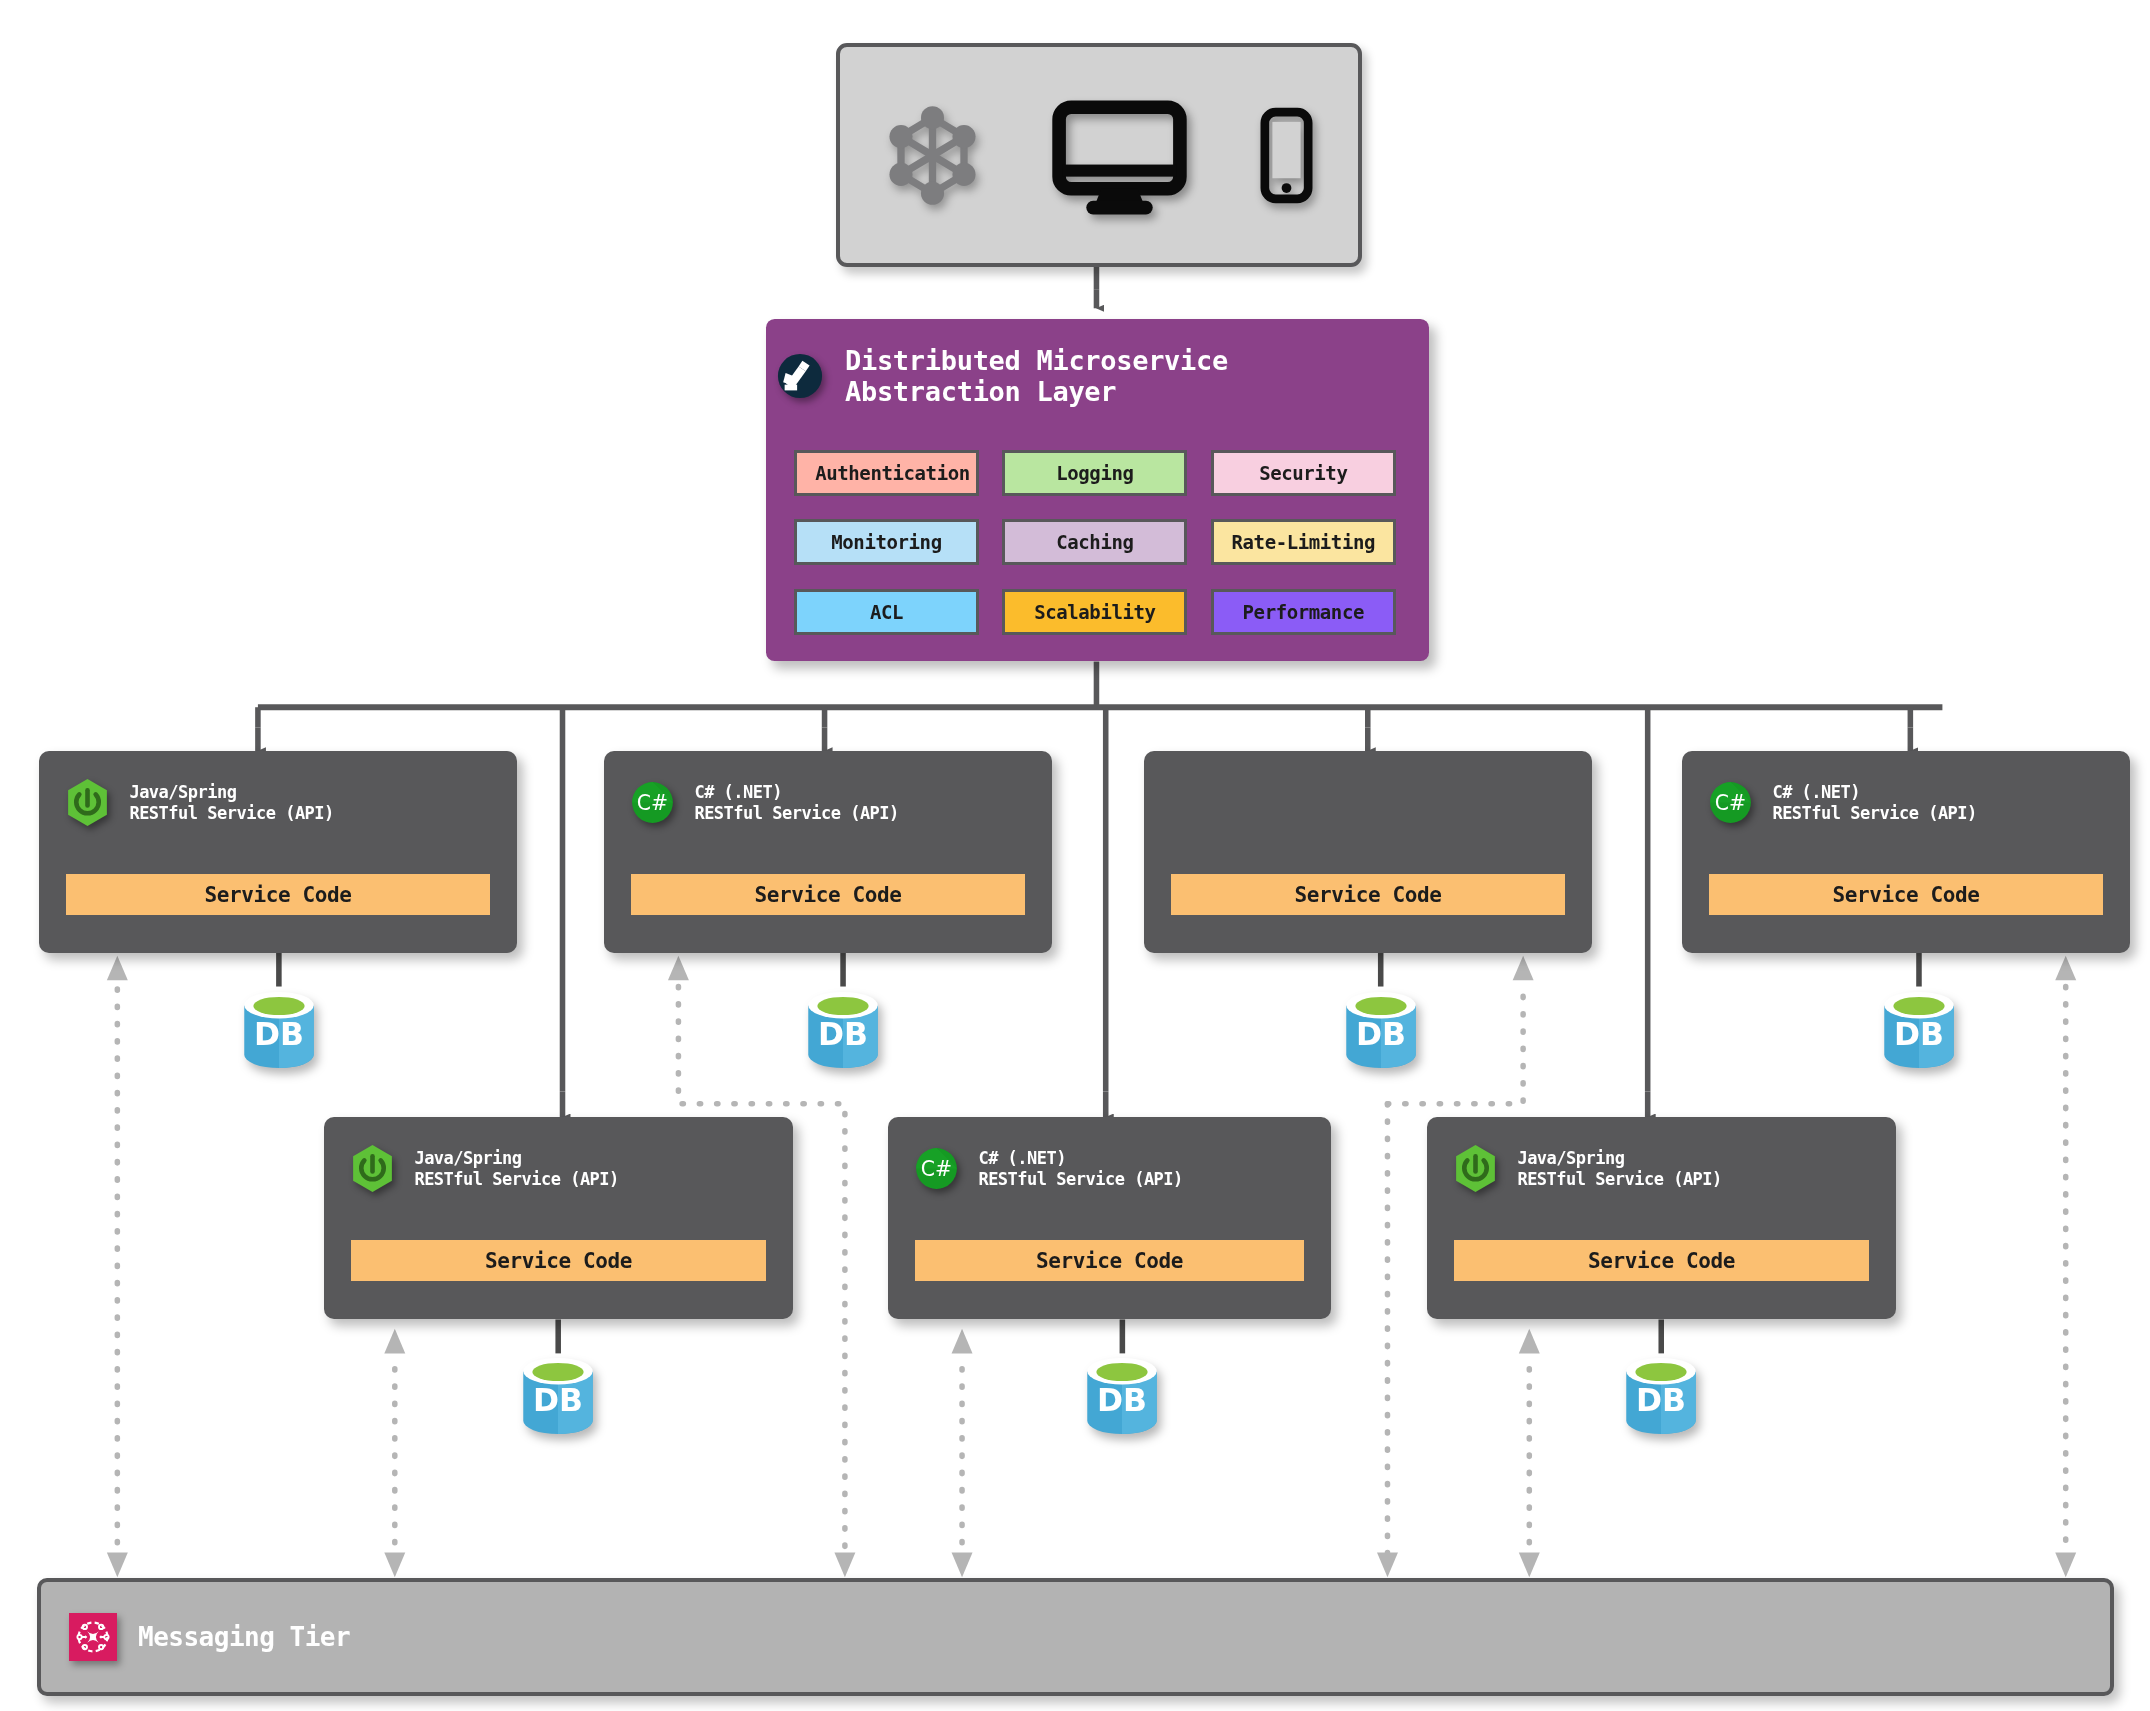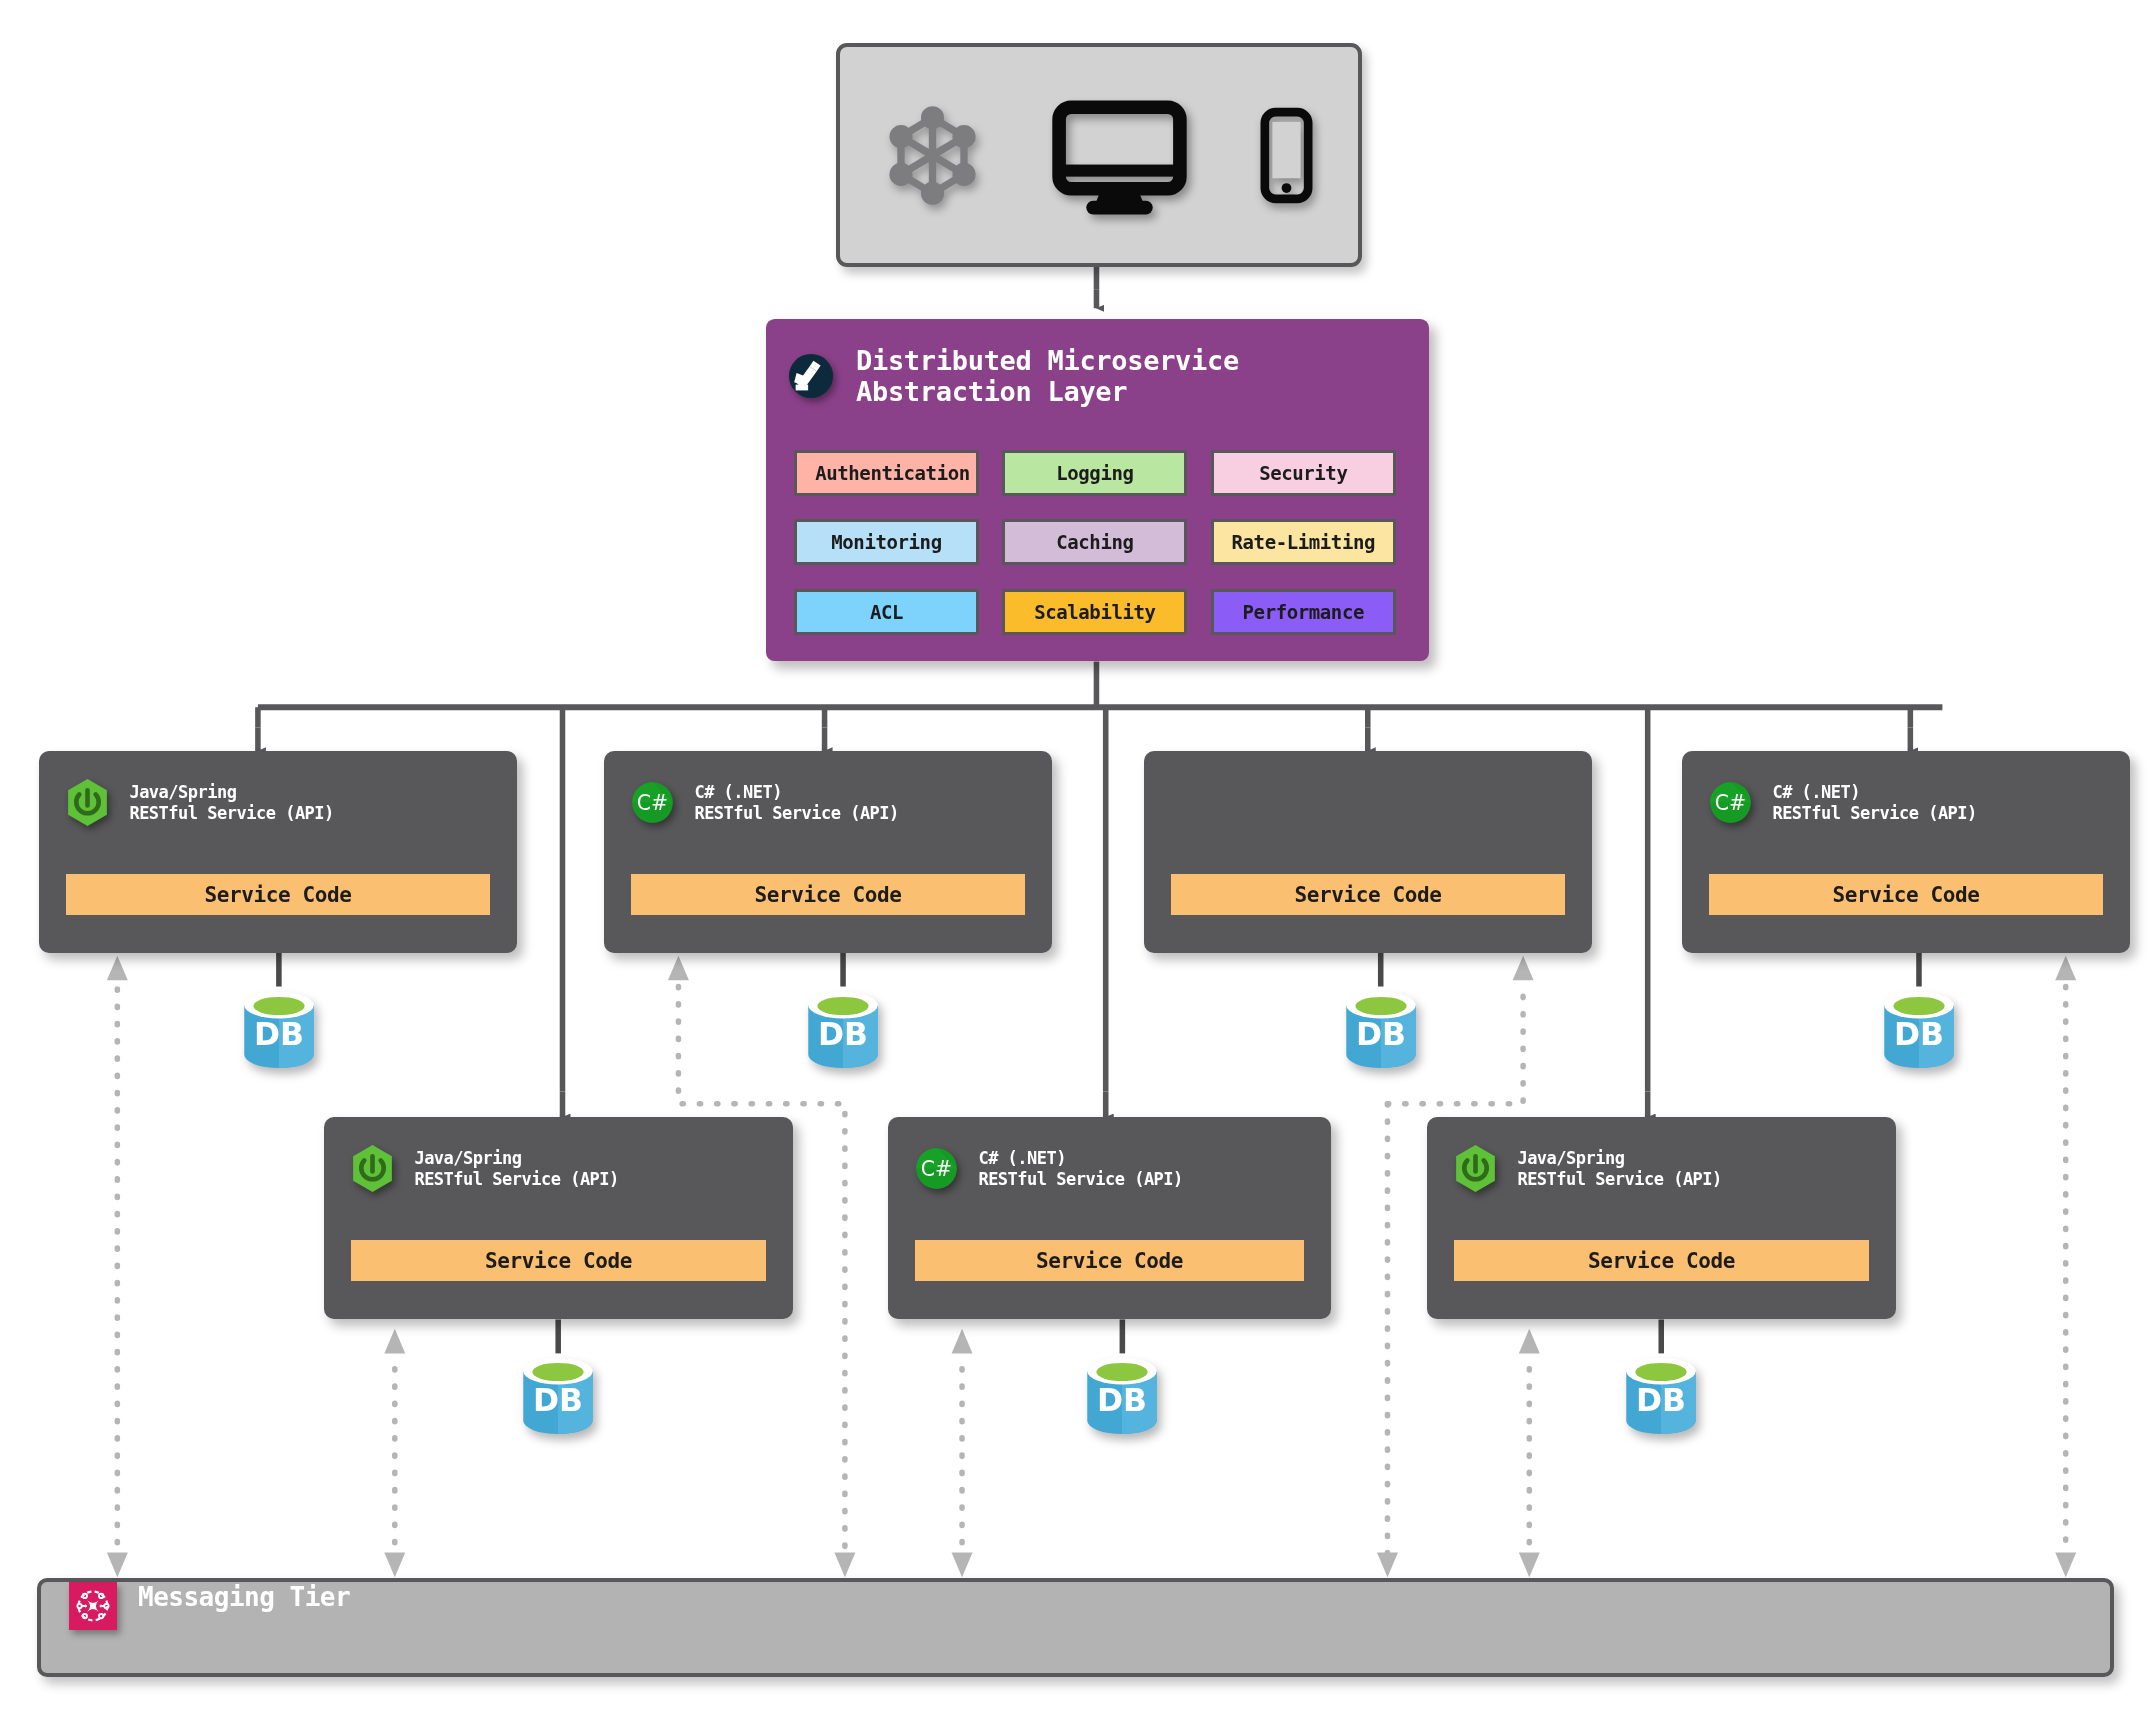--- a/index.html
+++ b/index.html
@@ -32,21 +32,21 @@
   
   .abs-layer{
     position:absolute;
     left:766px;top:319px;width:663px;height:342px;
     background:#8b4189;
     border-radius:8.6px;
     box-shadow:6.2px 7.4px 11px rgba(0,0,0,0.25);
   }
   .abs-head{
     display:flex;align-items:center;gap:21px;
-    padding:26px 0 0 21px;
+    padding:26px 0 0 10px;
   }
   .abs-logo{
     width:48px;height:48px;flex:0 0 48px;
     filter:drop-shadow(3.1px 4.3px 3.7px rgba(0,0,0,0.38));
   }
   .abs-title{
     color:#ffffff;
     font-size:27px;
     font-weight:bold;
     line-height:1.16;
@@ -88,26 +88,26 @@
     display:flex;align-items:center;justify-content:center;
     font-size:21px;font-weight:bold;color:#1c1c1c;letter-spacing:-0.4px;
   }
 
   
   .db{position:absolute;width:84px;height:86px;filter:drop-shadow(4.3px 6.2px 5px rgba(0,0,0,0.28));}
 
   
   .msg-tier{
     position:absolute;
-    left:37px;top:1578px;width:2077px;height:99px;
+    left:37px;top:1578px;width:2077px;height:118px;
     background:#b3b3b3;
     border:4.3px solid #58585a;
     border-radius:10px;
     box-shadow:5.5px 6.8px 10.5px rgba(0,0,0,0.24);
-    display:flex;align-items:flex-start;gap:21px;padding-left:28px;
+    display:flex;align-items:center;gap:21px;padding-left:28px;
     box-sizing:border-box;
   }
   .msg-icon{width:48px;height:48px;flex:0 0 48px;filter:drop-shadow(3.1px 4.3px 3.7px rgba(0,0,0,0.35));}
   .msg-label{color:#ffffff;font-size:26px;font-weight:bold;letter-spacing:-0.5px;}
 </style>
 </head>
 <body>
 
 <div id="stage">
 

